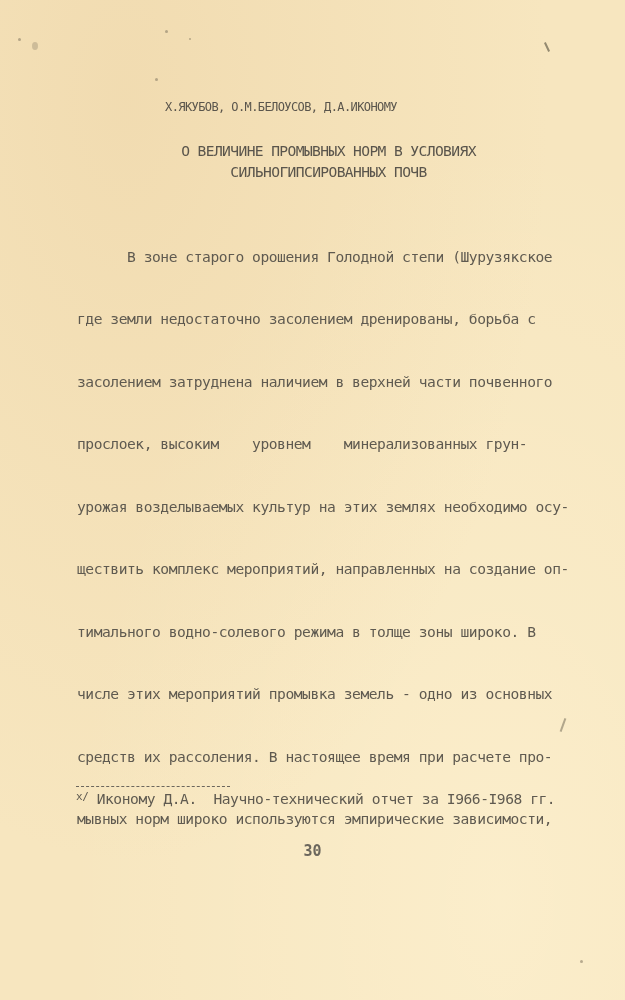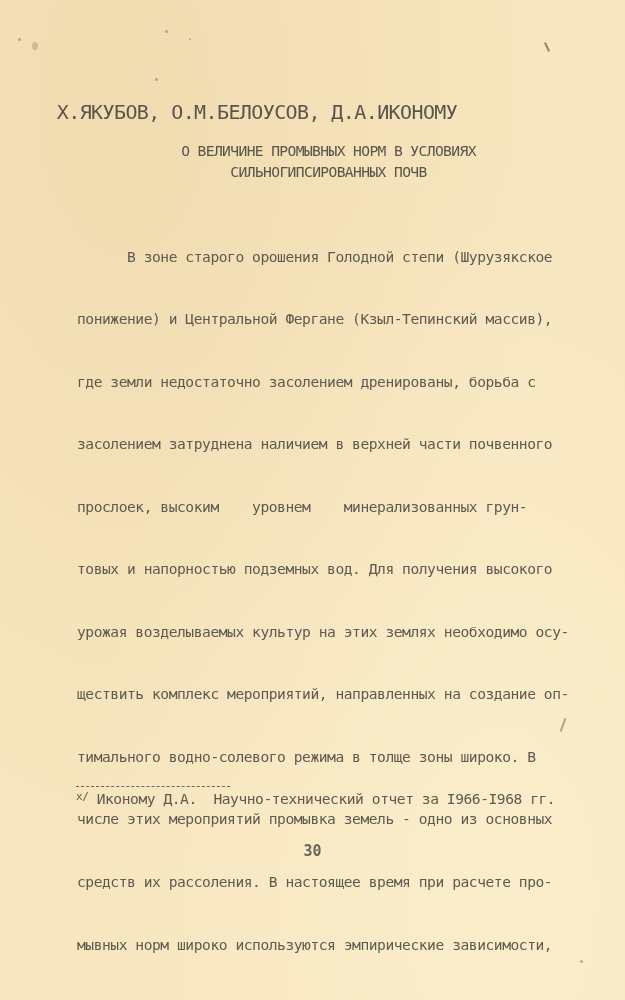--- a/index.html
+++ b/index.html
@@ -23,23 +23,24 @@
         radial-gradient(ellipse at 20% 10%, rgba(230,200,150,0.35), rgba(0,0,0,0) 60%),
         radial-gradient(ellipse at 80% 90%, rgba(255,245,215,0.5), rgba(0,0,0,0) 60%),
         #f7e6bf;
     }
     .authors {
       position: absolute;
       top: 100px;
       left: 0;
       width: 514px;
       text-align: center;
-      font-size: 20px;
+      font-size: 12px;
       letter-spacing: -0.6px;
       color: #5a554c;
+      padding-left: 24px;
     }
     .title {
       position: absolute;
       top: 140px;
       left: 16px;
       width: 625px;
       text-align: center;
       font-size: 14.6px;
       line-height: 21px;
       letter-spacing: -0.6px;
@@ -118,25 +119,23 @@
 
   <div class="authors">Х.ЯКУБОВ, О.М.БЕЛОУСОВ, Д.А.ИКОНОМУ</div>
 
   <div class="title">
     <div>О ВЕЛИЧИНЕ ПРОМЫВНЫХ НОРМ В УСЛОВИЯХ</div>
     <div>СИЛЬНОГИПСИРОВАННЫХ ПОЧВ</div>
   </div>
 
   <div class="body-text">
     <span class="line">      В зоне старого орошения Голодной степи (Шурузякское</span>
-    <span class="line">понижение) и Центральной Фергане (Кзыл-Тепинский массив),</span>
     <span class="line">где земли недостаточно засолением дренированы, борьба с</span>
     <span class="line">засолением затруднена наличием в верхней части почвенного</span>
     <span class="line">прослоек, высоким    уровнем    минерализованных грун-</span>
-    <span class="line">товых и напорностью подземных вод. Для получения высокого</span>
     <span class="line">урожая возделываемых культур на этих землях необходимо осу-</span>
     <span class="line">ществить комплекс мероприятий, направленных на создание оп-</span>
     <span class="line">тимального водно-солевого режима в толще зоны широко. В</span>
     <span class="line">числе этих мероприятий промывка земель - одно из основных</span>
     <span class="line">средств их рассоления. В настоящее время при расчете про-</span>
     <span class="line">мывных норм широко используются эмпирические зависимости,</span>
     
     
     
     

